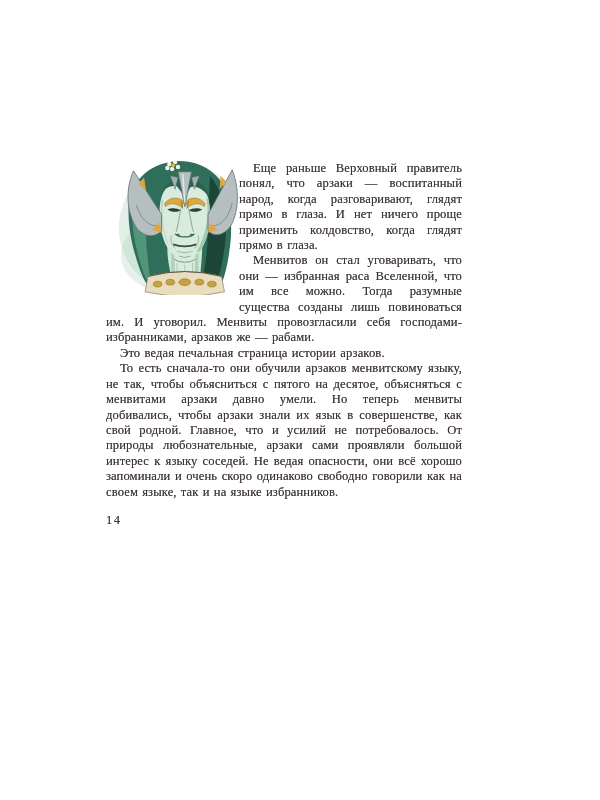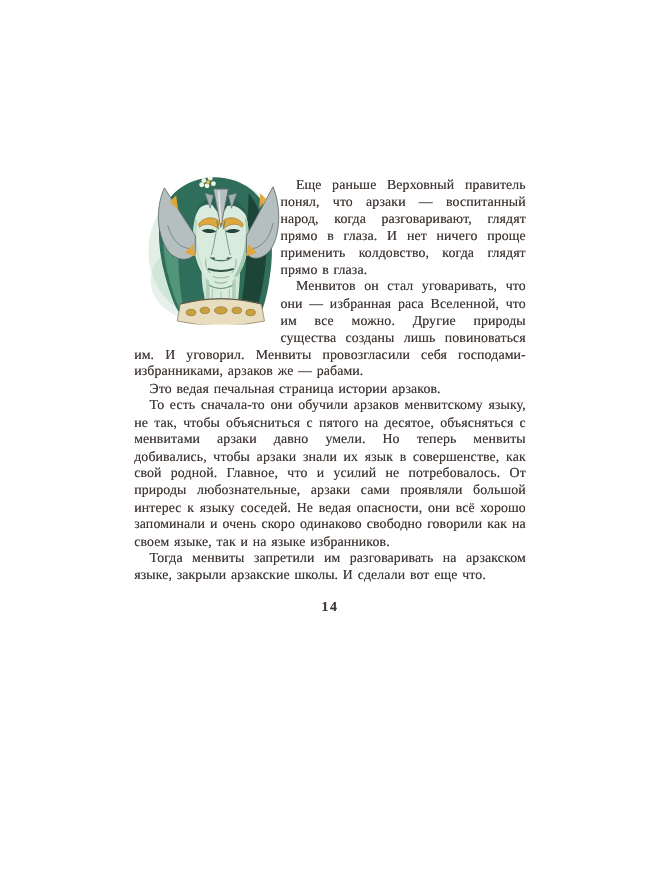--- a/index.html
+++ b/index.html
@@ -10,43 +10,42 @@
     color: #3e3633;
   }
   .page {
     position: relative;
     width: 600px; height: 800px;
     overflow: hidden;
     background: #ffffff;
   }
   .content {
     position: absolute;
-    left: 122px; top: 161px; width: 356px;
+    left: 106px; top: 161px; width: 356px;
     font-size: 12.6px;
     line-height: 15.4px;
     text-align: justify;
     letter-spacing: 0.1px;
     word-spacing: 1px;
     text-shadow: 0 0 0.3px rgba(62,54,51,0.65);
   }
   .content p { margin: 0; text-indent: 14px; }
   .illustration-float {
     float: left;
     width: 133px; height: 141px;
     margin: 0 0 2px 0;
   }
   .illustration-float svg { display: block; margin-left: 11px; margin-top: -3px; }
   .page-number {
     clear: both;
-    text-align: center;
+    text-align: left;
     margin-top: 13px;
     font-size: 12.5px;
     letter-spacing: 1.5px;
     text-indent: 0;
-    font-weight: bold;
   }
 </style>
 </head>
 <body>
 
 <div class="page">
   <div class="content">
 
     <div class="illustration-float">
       <svg width="122" height="137" viewBox="0 0 126 141" xmlns="http://www.w3.org/2000/svg">
@@ -130,20 +129,19 @@
           <circle cx="60" cy="4" r="2.3" fill="#f3f4e4"></circle>
           <circle cx="63" cy="9" r="2.3" fill="#f3f4e4"></circle>
           <circle cx="57" cy="11" r="2.3" fill="#f3f4e4"></circle>
           <circle cx="52" cy="10" r="2.3" fill="#f3f4e4"></circle>
           <circle cx="58" cy="7.5" r="1.8" fill="#e4c84f" stroke="#9a7d2c" stroke-width="0.4"></circle>
         </g>
       </svg>
     </div>
 
     <p>Еще раньше Верховный правитель понял, что арзаки — воспитанный народ, когда разговаривают, глядят прямо в глаза. И нет ничего проще применить колдовство, когда глядят прямо в глаза.</p>
-    <p>Менвитов он стал уговаривать, что они — избранная раса Вселенной, что им все можно. Другие природы существа созданы лишь повиноваться им. И уговорил. Менвиты провозгласили себя господами-избранниками, арзаков же — рабами.</p>
+    <p>Менвитов он стал уговаривать, что они — избранная раса Вселенной, что им все можно. Тогда разумные существа созданы лишь повиноваться им. И уговорил. Менвиты провозгласили себя господами-избранниками, арзаков же — рабами.</p>
     <p>Это ведая печальная страница истории арзаков.</p>
     <p>То есть сначала-то они обучили арзаков менвитскому языку, не так, чтобы объясниться с пятого на десятое, объясняться с менвитами арзаки давно умели. Но теперь менвиты добивались, чтобы арзаки знали их язык в совершенстве, как свой родной. Главное, что и усилий не потребовалось. От природы любознательные, арзаки сами проявляли большой интерес к языку соседей. Не ведая опасности, они всё хорошо запоминали и очень скоро одинаково свободно говорили как на своем языке, так и на языке избранников.</p>
-    <p>Тогда менвиты запретили им разговаривать на арзакском языке, закрыли арзакские школы. И сделали вот еще что.</p>
 
     <div class="page-number">14</div>
   </div>
 </div>
 
 </body></html>

